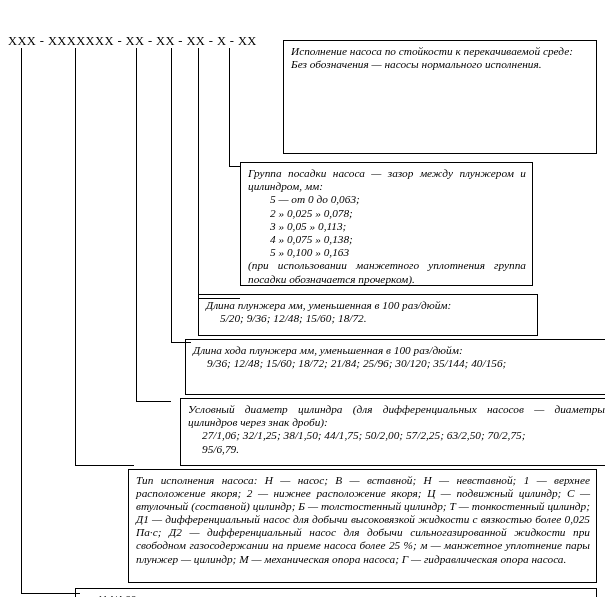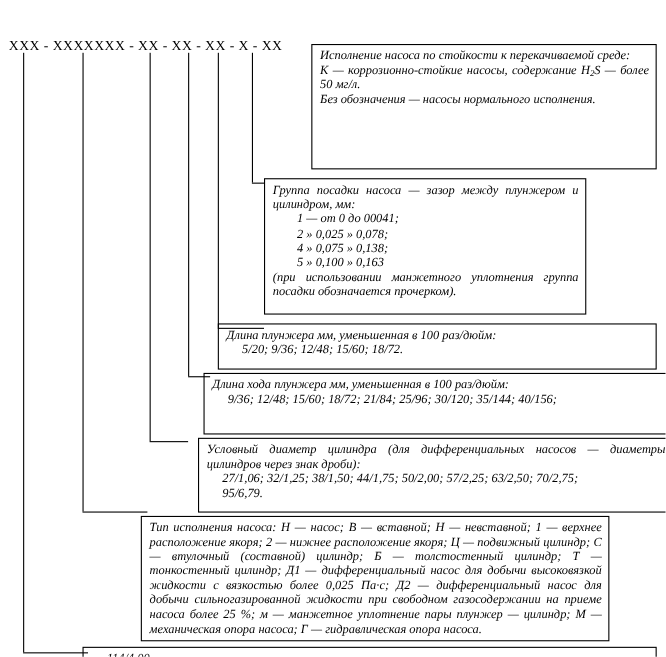--- a/index.html
+++ b/index.html
@@ -95,50 +95,50 @@
   <div class="vline" style="left:198px; top:22px; height:250px;"></div>
   <div class="hline" style="left:198px; top:272px; width:42px;"></div>
 
   <div class="vline" style="left:229px; top:22px; height:118px;"></div>
   <div class="hline" style="left:229px; top:140px; width:11px;"></div>
 
   <div class="vline" style="left:262px; top:22px; height:0px;"></div>
 
   <div class="box" style="left:283px; top:14px; width:314px; height:114px;">
     <p>Исполнение насоса по стойкости к перекачиваемой среде:</p>
-    <p>К — коррозионно-стойкие насосы, содержание H<sub>2</sub>S — более 50 мг/л.</p>
     <p>Без обозначения — насосы нормального исполнения.</p>
   </div>
 
   <div class="box" style="left:240px; top:136px; width:293px; height:124px;">
     <p>Группа посадки насоса — зазор между плунжером и цилиндром, мм:</p>
-    <p class="ctr-ind">1 — от 0 до 00041;</p>
+    <p class="ctr-ind">5 — от 0 до 0,063;</p>
     <p class="ctr-ind">2 » 0,025 » 0,078;</p>
+    <p class="ctr-ind">3 » 0,05 » 0,113;</p>
     <p class="ctr-ind">4 » 0,075 » 0,138;</p>
     <p class="ctr-ind">5 » 0,100 » 0,163</p>
     <p>(при использовании манжетного уплотнения группа посадки обозначается прочерком).</p>
   </div>
 
-  <div class="box" style="left:198px; top:268px; width:399px; height:42px;">
+  <div class="box" style="left:198px; top:268px; width:340px; height:42px;">
     <p>Длина плунжера мм, уменьшенная в 100 раз/дюйм:</p>
     <p class="ctr-ind2">5/20; 9/36; 12/48; 15/60; 18/72.</p>
   </div>
 
   <div class="box" style="left:185px; top:313px; width:452px; height:56px;">
     <p>Длина хода плунжера мм, уменьшенная в 100 раз/дюйм:</p>
     <p class="ctr-ind2">9/36; 12/48; 15/60; 18/72; 21/84; 25/96; 30/120; 35/144; 40/156;</p>
   </div>
 
   <div class="box" style="left:180px; top:372px; width:432px; height:68px;">
     <p>Условный диаметр цилиндра (для дифференциальных насосов — диаметры цилиндров через знак дроби):</p>
     <p class="ctr-ind2">27/1,06; 32/1,25; 38/1,50; 44/1,75; 50/2,00; 57/2,25; 63/2,50; 70/2,75;</p>
     <p class="ctr-ind2">95/6,79.</p>
   </div>
 
-  <div class="box" style="left:128px; top:443px; width:426px; height:114px; line-height:1.16;">
+  <div class="box" style="left:128px; top:443px; width:469px; height:114px; line-height:1.16;">
     <p>Тип исполнения насоса: Н — насос; В — вставной; Н — невставной; 1 — верхнее расположение якоря; 2 — нижнее расположение якоря; Ц — подвижный цилиндр; С — втулочный (составной) цилиндр; Б — толстостенный цилиндр; Т — тонкостенный цилиндр; Д1 — дифференциальный насос для добычи высоковязкой жидкости с вязкостью более 0,025 Па·с; Д2 — дифференциальный насос для добычи сильногазированной жидкости при свободном газосодержании на приеме насоса более 25 %; м — манжетное уплотнение пары плунжер — цилиндр; М — механическая опора насоса; Г — гидравлическая опора насоса.</p>
   </div>
 
   <div class="box" style="left:75px; top:562px; width:522px; height:33px;">
     <p class="ctr-ind2">114/4,00.</p>
   </div>
 
 </div>
 
 </body></html>

